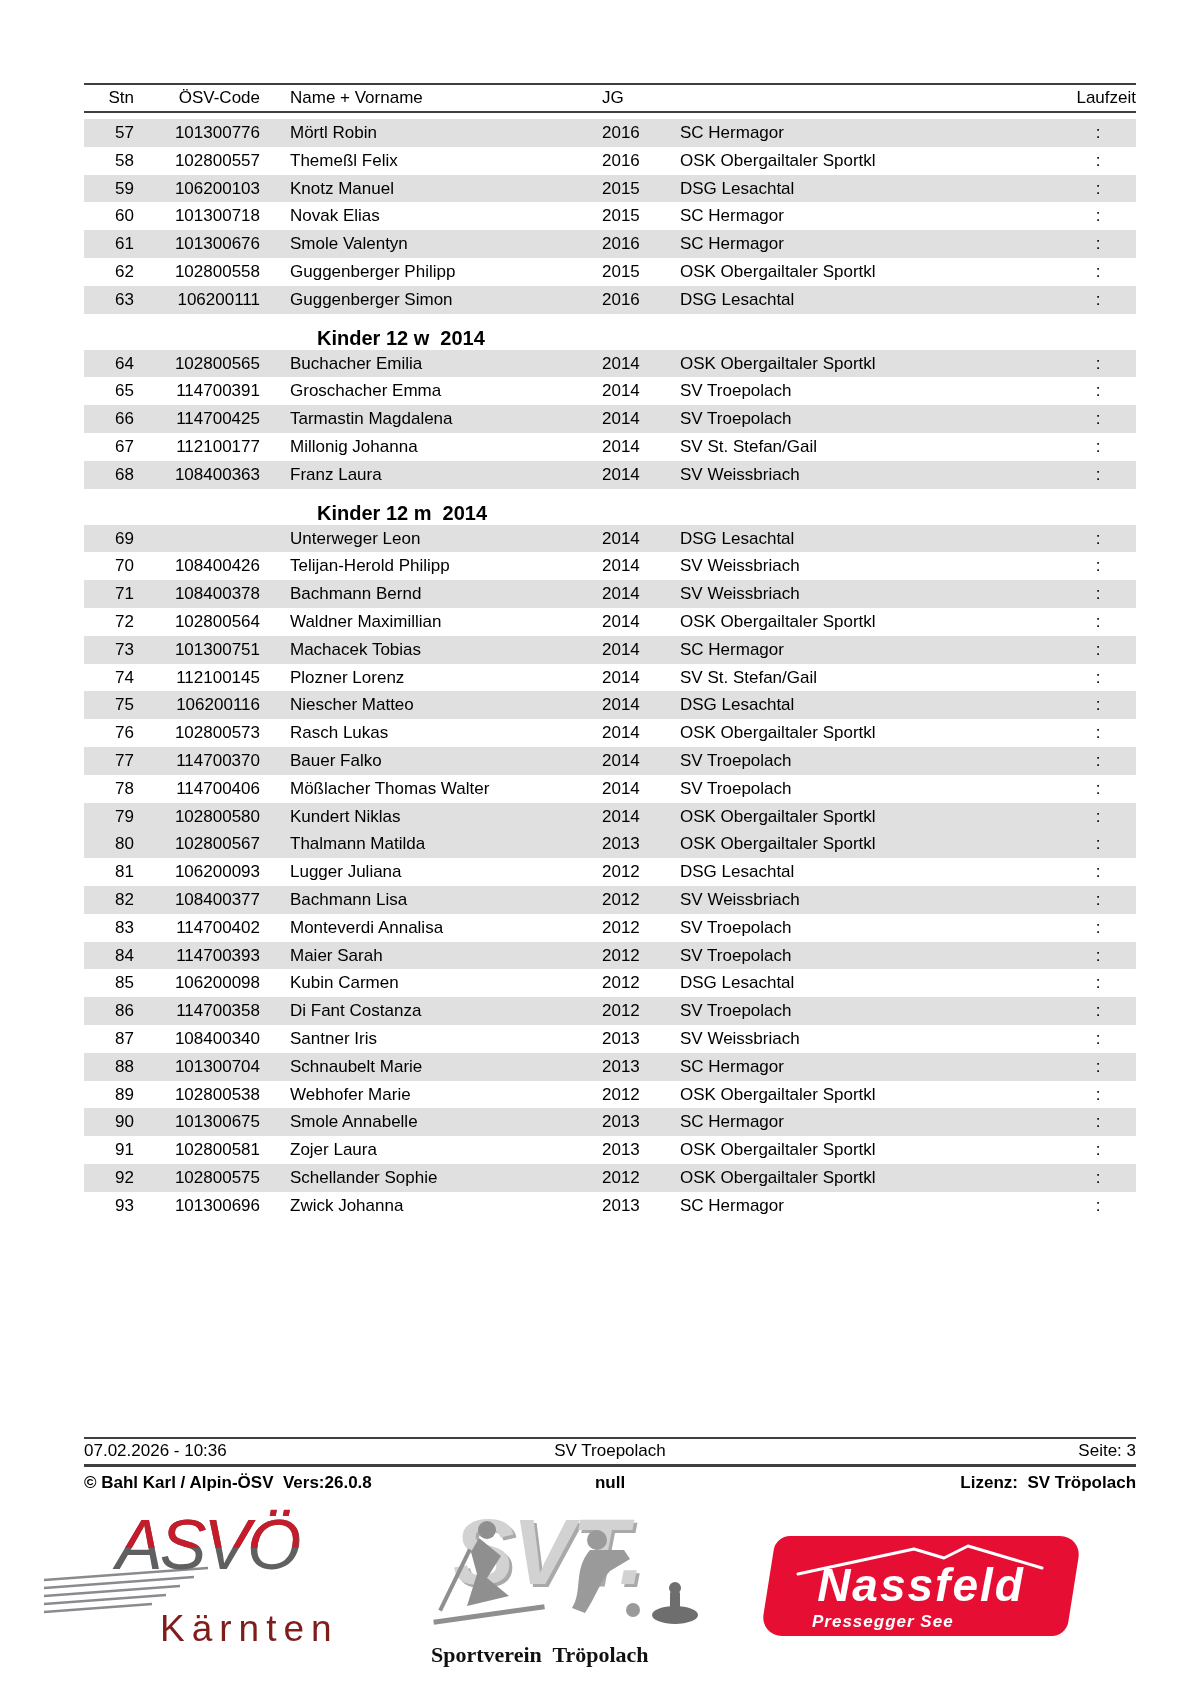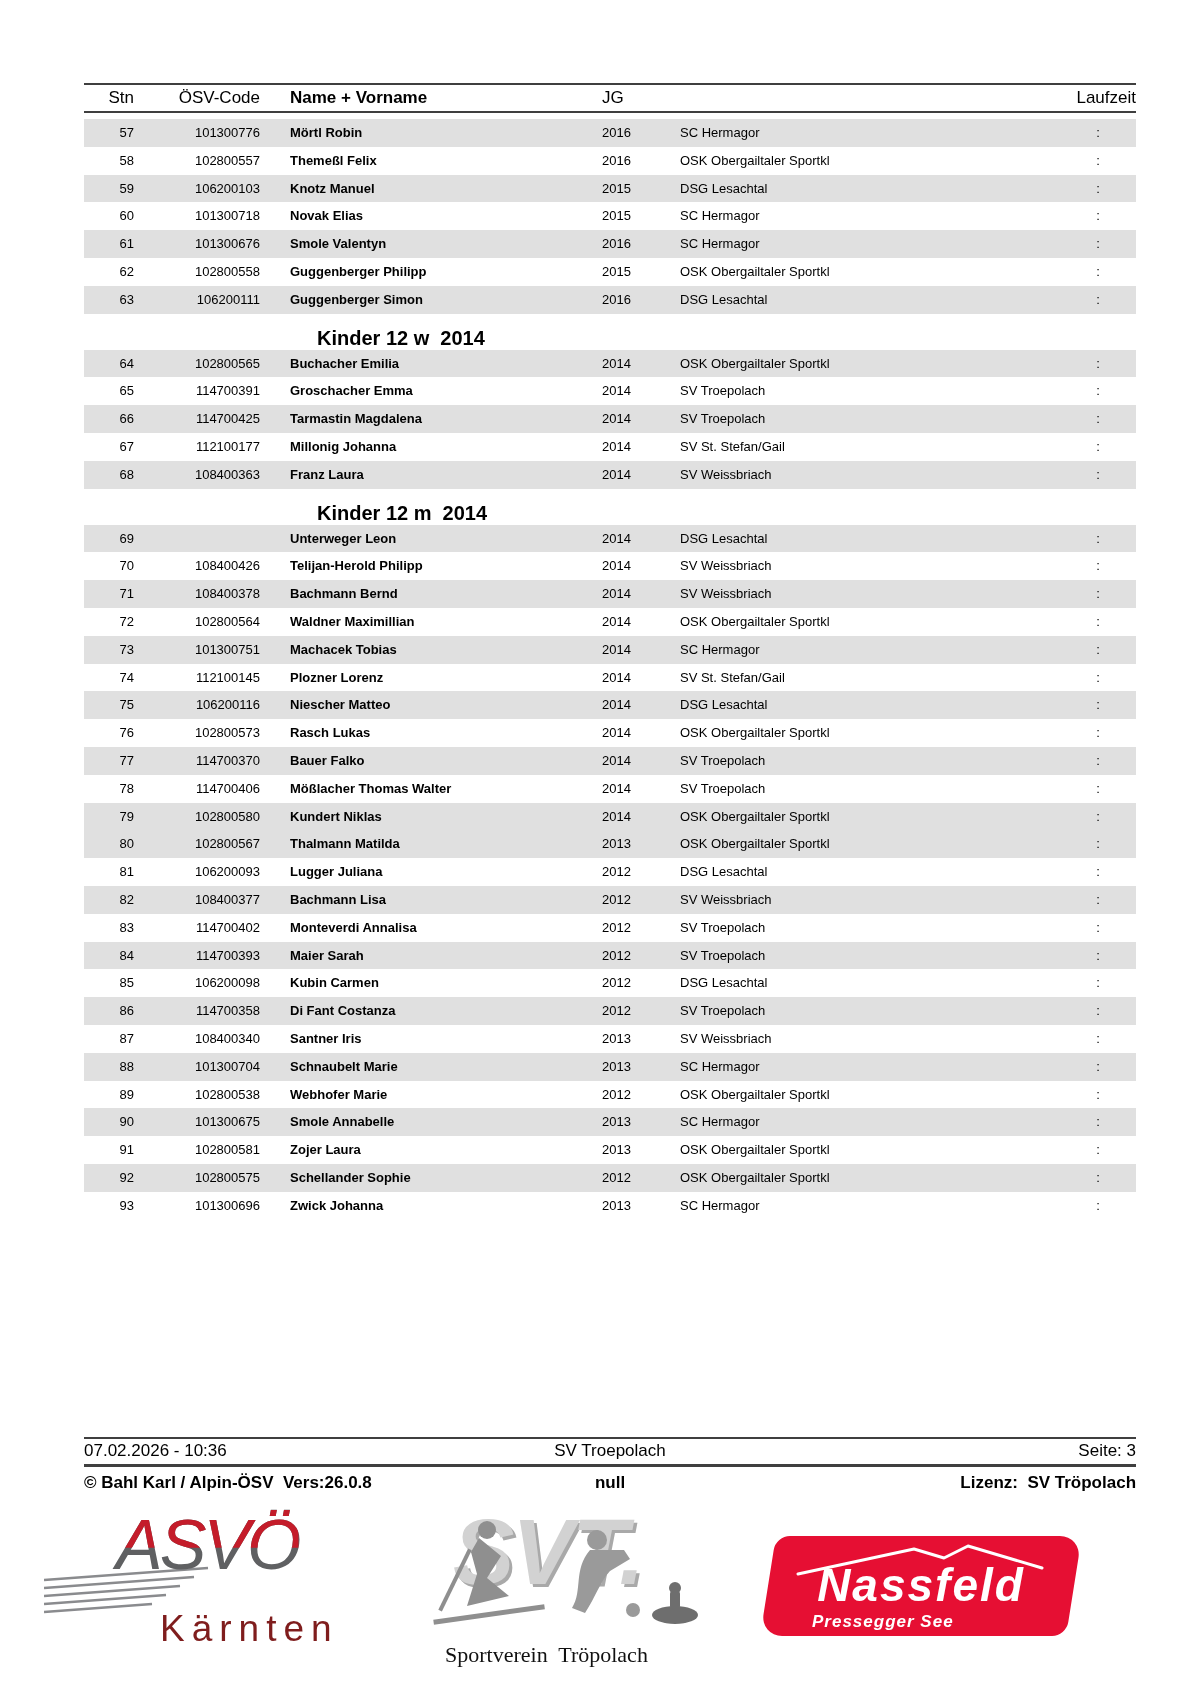--- a/index.html
+++ b/index.html
@@ -10,26 +10,26 @@
   .page{position:absolute;inset:0;}
 
   
   .table{position:absolute;left:84px;top:83px;width:1052px;}
   .thead{position:relative;height:26px;line-height:26px;
     border-top:2px solid #3f3f3f;border-bottom:2px solid #3f3f3f;font-size:17px;}
   .tbody{margin-top:6px;}
   .hcell,.cell{position:absolute;top:0;white-space:pre;}
   .h-stn,.c-stn{left:0;width:50px;text-align:right;}
   .h-code,.c-code{left:52px;width:124px;text-align:right;}
-  .h-name,.c-name{left:206px;font-weight:bold;}
+  .h-name,.c-name{left:206px;}
   .h-jg,.c-jg{left:518px;}
   .c-club{left:596px;}
   .h-lauf{right:0;text-align:right;}
   .c-lauf{left:1008px;width:12px;text-align:center;}
-  .row{position:relative;height:27.8px;line-height:27.8px;font-size:13px;}
+  .row{position:relative;height:27.8px;line-height:27.8px;font-size:17px;}
   .row.striped{background:#e0e0e0;}
   .section{position:relative;height:36px;line-height:48px;font-size:20px;font-weight:bold;}
   .section span{position:absolute;left:233px;white-space:pre;}
 
   
   .footer{position:absolute;left:84px;top:1437px;width:1052px;font-size:17px;}
   .f-row1{display:flex;border-top:2px solid #3f3f3f;border-bottom:3px solid #3f3f3f;
     padding:2px 0 3px 0;}
   .f-row2{display:flex;padding-top:6px;font-weight:bold;}
   .f-left{flex:1;text-align:left;white-space:pre;}
@@ -45,22 +45,22 @@
     color:#c41c2a;clip-path:inset(0 0 46% 0);}
   .asvo-sub{position:absolute;left:102px;top:106px;font-size:37px;color:#7f1d1d;
     letter-spacing:7px;}
 
   
   .svt{position:absolute;left:425px;top:1506px;width:280px;height:168px;}
   .svt-mono{position:absolute;left:28px;top:0;font-size:92px;line-height:1;
     font-weight:bold;font-style:italic;letter-spacing:-2px;color:#d2d2d2;
     text-shadow:3px 3px 0 #a9a9a9;}
   .svt-figs{position:absolute;left:0;top:6px;}
-  .svt-label{position:absolute;left:20px;bottom:6px;font-family:"Liberation Serif", serif;
-    font-weight:normal;font-size:22px;white-space:pre;color:#111;}
+  .svt-label{position:absolute;left:6px;bottom:6px;font-family:"Liberation Serif", serif;
+    font-weight:bold;font-size:22px;white-space:pre;color:#111;}
 
   
   .nass{position:absolute;left:768px;top:1536px;width:306px;height:100px;
     background:#e60f33;border-radius:14px 22px 14px 22px;transform:skewX(-9deg);}
   .nass-inner{position:absolute;inset:0;transform:skewX(9deg);}
   .nass-ridge{position:absolute;left:28px;top:6px;}
   .nass-title{position:absolute;left:0;right:0;top:26px;text-align:center;color:#fff;
     font-size:46px;line-height:1;font-weight:bold;font-style:italic;letter-spacing:2px;}
   .nass-sub{position:absolute;left:44px;top:76px;color:#fff;font-size:17px;
     font-weight:bold;font-style:italic;letter-spacing:1px;}

